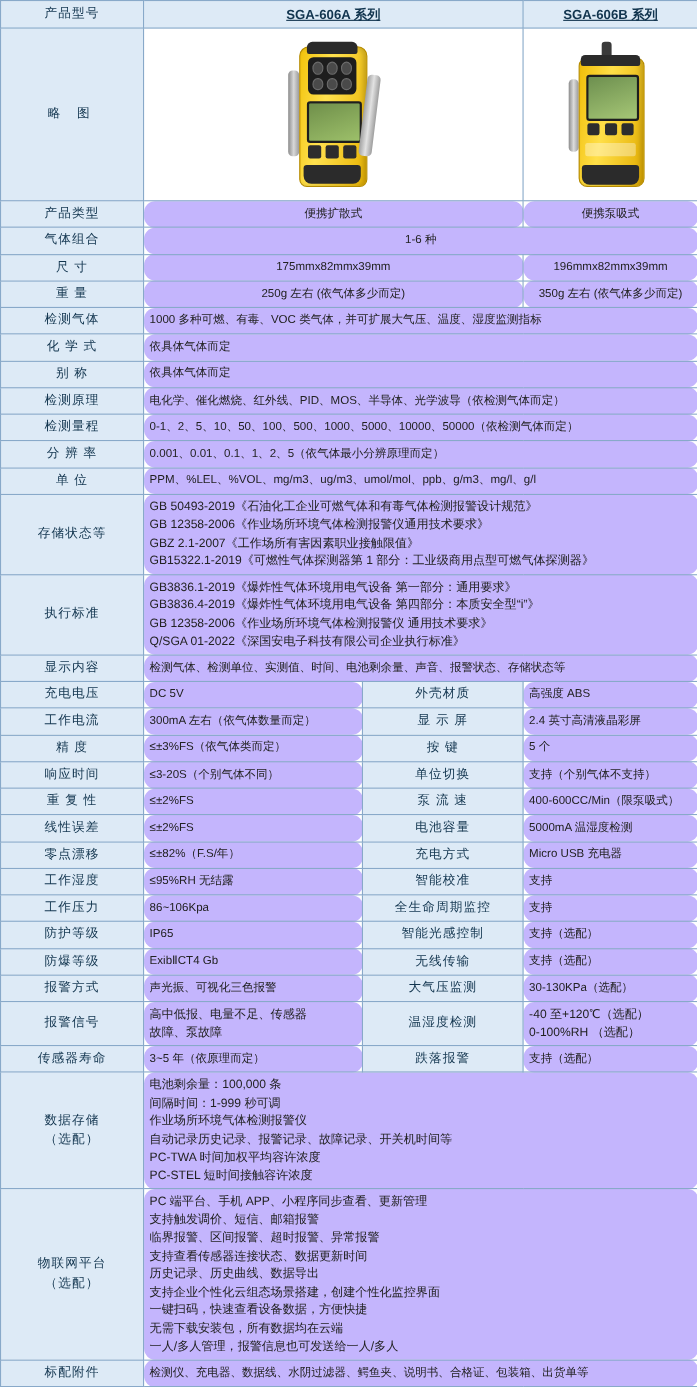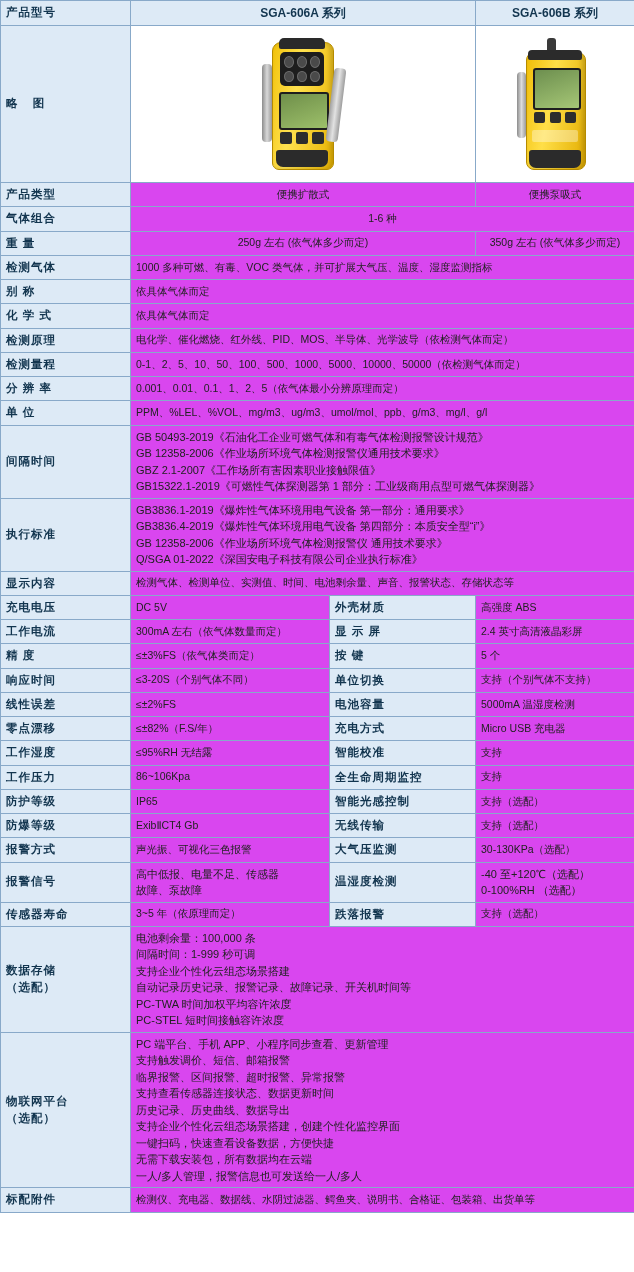--- a/index.html
+++ b/index.html
@@ -19,45 +19,47 @@
     table-layout: fixed;
   }
   table.spec td {
     border: 1px solid #88a9c9;
     vertical-align: middle;
     padding: 3px 5px;
     line-height: 1.5;
   }
   .lbl {
     background: #ddeaf6;
-    text-align: left;
-    font-weight: bold;
+    text-align: center;
+    font-weight: normal;
     font-size: 11.5px;
     color: #12354f;
     letter-spacing: 1px;
   }
   .lbl.wide-space {
     letter-spacing: 6px;
   }
   .val {
-    background: #d946ef;
+    background: #c4b5fd;
     text-align: left;
     font-size: 10.5px;
     color: #222;
     padding-left: 7px;
+    border-radius: 10px;
   }
   .val.center {
     text-align: center;
   }
   .hdr {
     background: #ddeaf6;
     text-align: center;
     font-weight: bold;
     font-size: 12px;
     color: #12354f;
+    text-decoration: underline;
   }
   .multi {
     font-size: 11px;
     line-height: 1.72;
   }
   .imgcell {
     background: #ffffff;
     text-align: center;
     height: 150px;
     padding: 4px 0;
@@ -324,64 +326,69 @@
     <td class="lbl">产品类型</td>
     <td class="val center" colspan="2">便携扩散式</td>
     <td class="val center">便携泵吸式</td>
   </tr>
 
   <tr>
     <td class="lbl">气体组合</td>
     <td class="val center" colspan="3">1-6 种</td>
   </tr>
 
+  <tr>
+    <td class="lbl">尺    寸</td>
+    <td class="val center" colspan="2">175mmx82mmx39mm</td>
+    <td class="val center">196mmx82mmx39mm</td>
+  </tr>
 
   <tr>
     <td class="lbl">重    量</td>
     <td class="val center" colspan="2">250g 左右 (依气体多少而定)</td>
     <td class="val center">350g 左右 (依气体多少而定)</td>
   </tr>
 
   <tr>
     <td class="lbl">检测气体</td>
     <td class="val" colspan="3">1000 多种可燃、有毒、VOC 类气体，并可扩展大气压、温度、湿度监测指标</td>
   </tr>
 
   <tr>
+    <td class="lbl">化 学 式</td>
+    <td class="val" colspan="3">依具体气体而定</td>
+  </tr>
+
+  <tr>
     <td class="lbl">别    称</td>
     <td class="val" colspan="3">依具体气体而定</td>
   </tr>
 
   <tr>
-    <td class="lbl">化 学 式</td>
-    <td class="val" colspan="3">依具体气体而定</td>
-  </tr>
-
-  <tr>
     <td class="lbl">检测原理</td>
     <td class="val" colspan="3">电化学、催化燃烧、红外线、PID、MOS、半导体、光学波导（依检测气体而定）</td>
   </tr>
 
   <tr>
     <td class="lbl">检测量程</td>
     <td class="val" colspan="3">0-1、2、5、10、50、100、500、1000、5000、10000、50000（依检测气体而定）</td>
   </tr>
 
   <tr>
     <td class="lbl">分 辨 率</td>
     <td class="val" colspan="3">0.001、0.01、0.1、1、2、5（依气体最小分辨原理而定）</td>
   </tr>
 
   <tr>
     <td class="lbl">单    位</td>
     <td class="val" colspan="3">PPM、%LEL、%VOL、mg/m3、ug/m3、umol/mol、ppb、g/m3、mg/l、g/l</td>
   </tr>
 
   <tr>
-    <td class="lbl">间隔时间</td>
+    <td class="lbl">存储状态等</td>
     <td class="val multi" colspan="3">
       <div>GB 50493-2019《石油化工企业可燃气体和有毒气体检测报警设计规范》</div>
       <div>GB 12358-2006《作业场所环境气体检测报警仪通用技术要求》</div>
       <div>GBZ 2.1-2007《工作场所有害因素职业接触限值》</div>
       <div>GB15322.1-2019《可燃性气体探测器第 1 部分：工业级商用点型可燃气体探测器》</div>
     </td>
   </tr>
 
   <tr>
     <td class="lbl">执行标准</td>
@@ -419,20 +426,26 @@
     <td class="val">5 个</td>
   </tr>
 
   <tr>
     <td class="lbl">响应时间</td>
     <td class="val">≤3-20S（个别气体不同）</td>
     <td class="lbl">单位切换</td>
     <td class="val">支持（个别气体不支持）</td>
   </tr>
 
+  <tr>
+    <td class="lbl">重 复 性</td>
+    <td class="val">≤±2%FS</td>
+    <td class="lbl">泵 流 速</td>
+    <td class="val">400-600CC/Min（限泵吸式）</td>
+  </tr>
 
   <tr>
     <td class="lbl">线性误差</td>
     <td class="val">≤±2%FS</td>
     <td class="lbl">电池容量</td>
     <td class="val">5000mA 温湿度检测</td>
   </tr>
 
   <tr>
     <td class="lbl">零点漂移</td>
@@ -498,21 +511,21 @@
   </tr>
 
   <tr>
     <td class="lbl">
       <div>数据存储</div>
       <div>（选配）</div>
     </td>
     <td class="val multi" colspan="3">
       <div>电池剩余量：100,000 条</div>
       <div>间隔时间：1-999 秒可调</div>
-      <div>支持企业个性化云组态场景搭建</div>
+      <div>作业场所环境气体检测报警仪</div>
       <div>自动记录历史记录、报警记录、故障记录、开关机时间等</div>
       <div>PC-TWA 时间加权平均容许浓度</div>
       <div>PC-STEL 短时间接触容许浓度</div>
     </td>
   </tr>
 
   <tr>
     <td class="lbl">
       <div>物联网平台</div>
       <div>（选配）</div>

